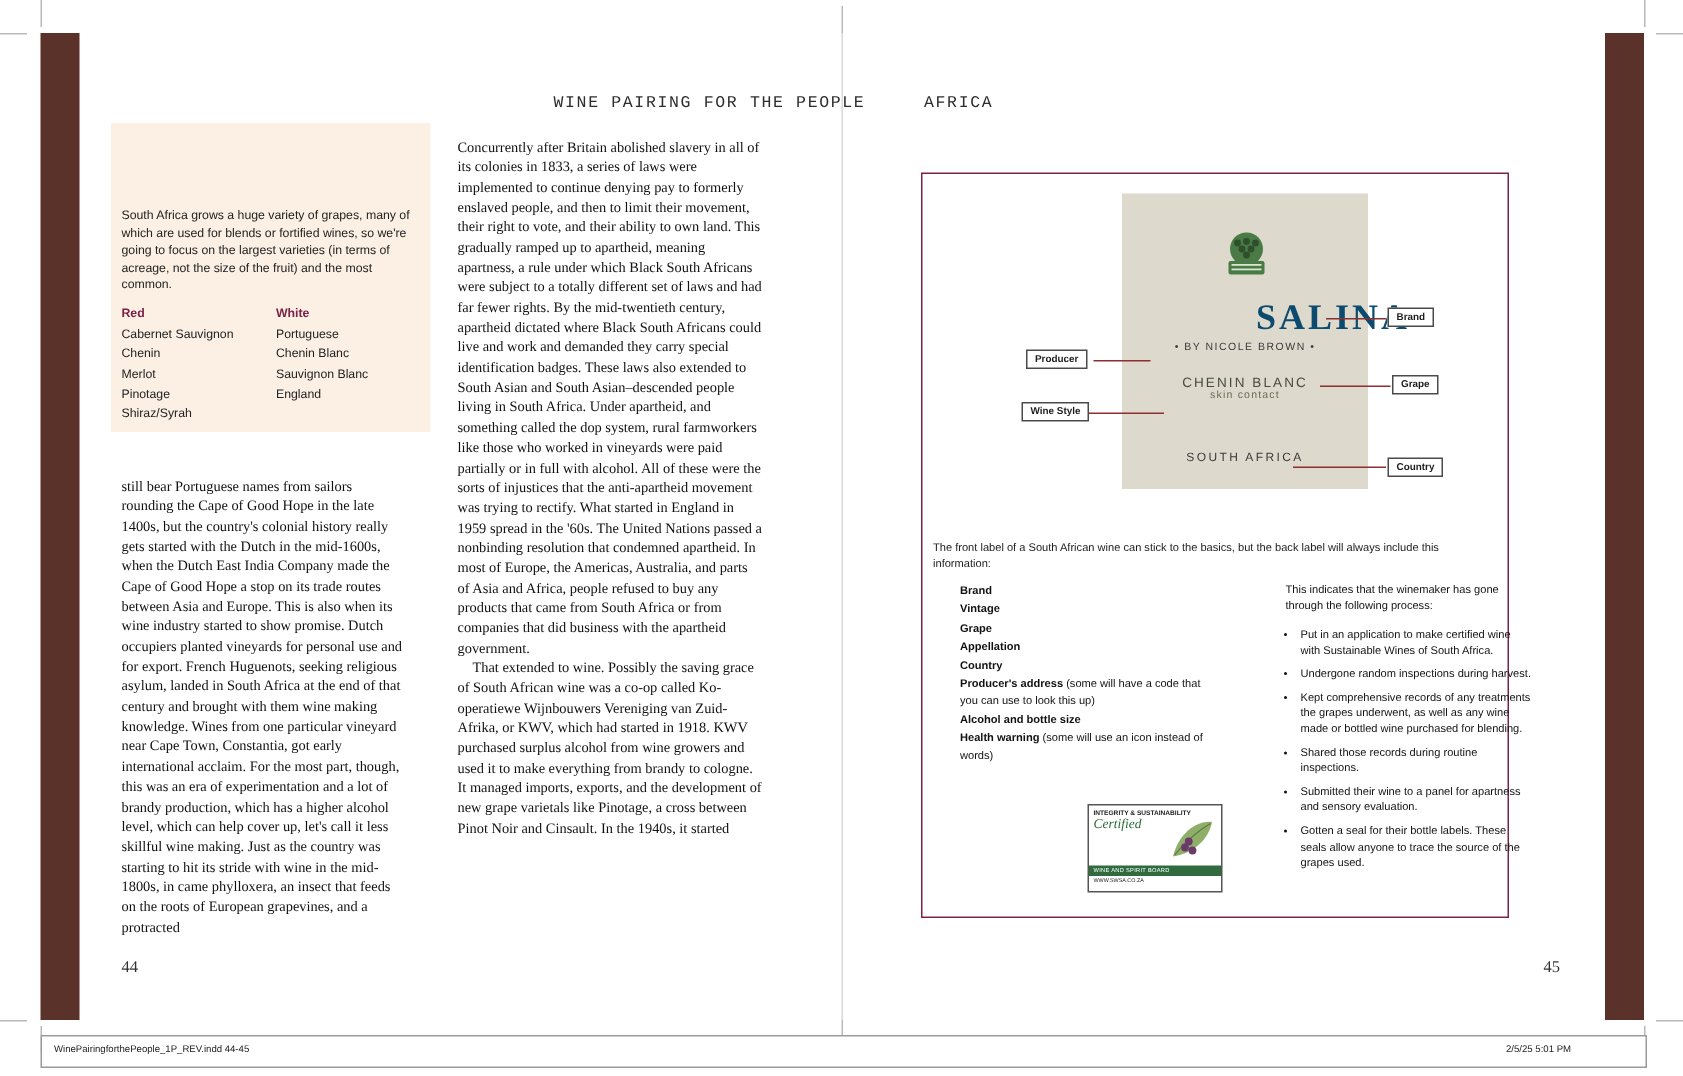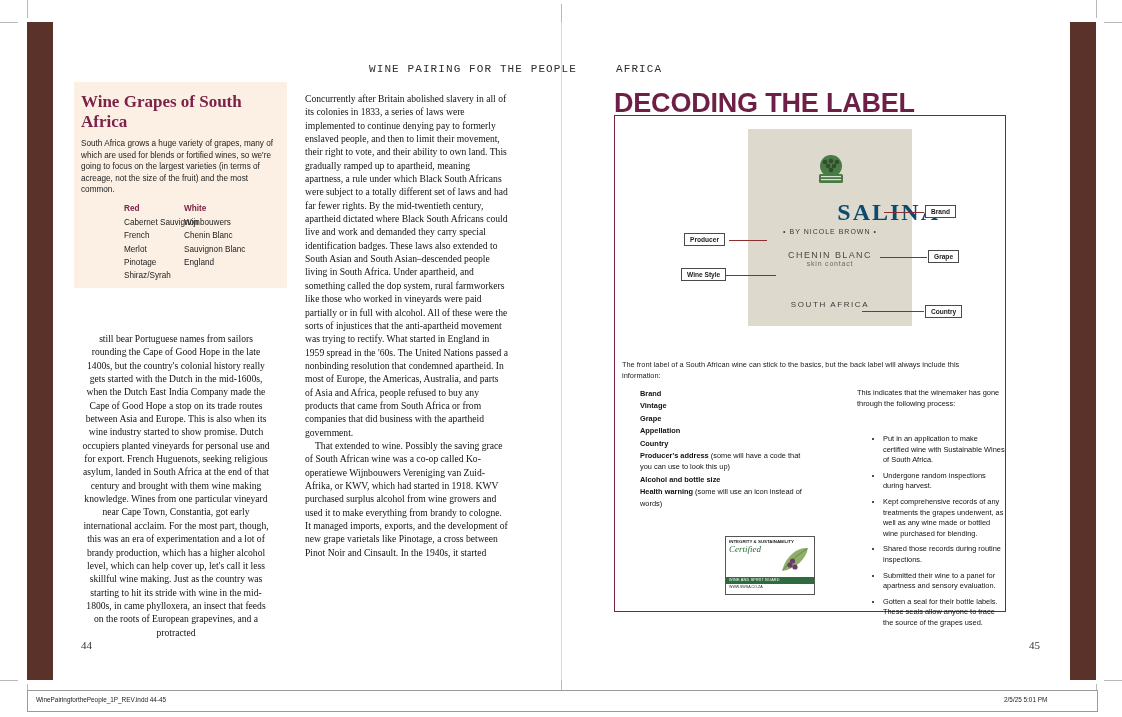--- a/index.html
+++ b/index.html
@@ -60,30 +60,30 @@
     position:absolute;left:81px;top:138px;width:196px;
     font-family:"Liberation Sans",sans-serif;
     font-size:8.2px;line-height:11.6px;color:#222;
   }
   .varcol{
     position:absolute;
     font-family:"Liberation Sans",sans-serif;
     font-size:8.2px;line-height:13.2px;color:#222;
   }
   .varhead{font-weight:bold;color:#7c2248;display:block;margin-bottom:1px;}
-  #var-red{left:81px;top:202px;width:92px;margin-left:43px;}
+  #var-red{left:81px;top:202px;width:92px;}
   #var-white{left:184px;top:202px;width:100px;}
 
   .bodycol{
     position:absolute;
     font-family:"Liberation Serif",serif;
     font-size:9.6px;line-height:13.35px;color:#111;
     text-align:left;
   }
-  #col1{left:81px;top:332px;width:190px;text-align:center;}
+  #col1{left:81px;top:318px;width:190px;}
   #col2{left:305px;top:92px;width:203px;}
   .bodycol p{margin:0;}
   .bodycol p + p{text-indent:10px;}
 
   
   #chapter-title{
     position:absolute;left:614px;top:88px;width:420px;
     font-family:"Liberation Sans",sans-serif;
     font-weight:bold;font-size:27px;letter-spacing:-0.2px;color:#6d1f45;
   }
@@ -150,21 +150,21 @@
   #list-right-intro{
     position:absolute;left:857px;top:388px;width:160px;
     font-family:Liberation Sans, sans-serif;
     font-size:7.4px;line-height:10.6px;color:#111;
   }
   #list-right{
     position:absolute;left:857px;top:418px;width:164px;
     font-family:"Liberation Sans",sans-serif;
     font-size:7.4px;line-height:10.6px;color:#111;
   }
-  #list-right ul{margin:16px;padding-left:10px;}
+  #list-right ul{margin:0;padding-left:10px;}
   #list-right li{margin-bottom:5px;}
 
   
   #seal{
     position:absolute;left:725px;top:536px;width:88px;height:57px;
     border:1px solid #555;background:#fff;overflow:hidden;
   }
   #seal .sealtop{font-family:"Liberation Sans",sans-serif;font-size:4.4px;font-weight:bold;
      color:#1c1c1c;padding:2px 3px 0;line-height:5.2px;}
   #seal .sealscript{font-family:"Liberation Serif",serif;font-style:italic;font-size:9px;color:#2a6b3a;padding-left:3px;}
@@ -213,50 +213,48 @@
   <div class="gutter" id="gutter-right"></div>
   <div id="fold"></div>
 
   <div class="runhead" id="rh-left">WINE PAIRING FOR THE PEOPLE</div>
   <div class="runhead" id="rh-right">AFRICA</div>
 
   <div class="folio" id="folio-left">44</div>
   <div class="folio" id="folio-right">45</div>
 
   <div id="tintbox"></div>
-  <div id="tint-title">Wine Grapes of South Africa</div>
   <div id="tint-body">South Africa grows a huge variety of grapes, many of which are used for blends or fortified wines, so we're going to focus on the largest varieties (in terms of acreage, not the size of the fruit) and the most common.</div>
 
   <div class="varcol" id="var-red">
     <span class="varhead">Red</span>
     <span>Cabernet Sauvignon</span><br>
-    <span>French</span><br>
+    <span>Chenin</span><br>
     <span>Merlot</span><br>
     <span>Pinotage</span><br>
     <span>Shiraz/Syrah</span>
   </div>
 
   <div class="varcol" id="var-white">
     <span class="varhead">White</span>
-    <span>Wijnbouwers</span><br>
+    <span>Portuguese</span><br>
     <span>Chenin Blanc</span><br>
     <span>Sauvignon Blanc</span><br>
     <span>England</span>
   </div>
 
   <div class="bodycol" id="col1">
     <p>still bear Portuguese names from sailors rounding the Cape of Good Hope in the late 1400s, but the country's colonial history really gets started with the Dutch in the mid-1600s, when the Dutch East India Company made the Cape of Good Hope a stop on its trade routes between Asia and Europe. This is also when its wine industry started to show promise. Dutch occupiers planted vineyards for personal use and for export. French Huguenots, seeking religious asylum, landed in South Africa at the end of that century and brought with them wine making knowledge. Wines from one particular vineyard near Cape Town, Constantia, got early international acclaim. For the most part, though, this was an era of experimentation and a lot of brandy production, which has a higher alcohol level, which can help cover up, let's call it less skillful wine making. Just as the country was starting to hit its stride with wine in the mid-1800s, in came phylloxera, an insect that feeds on the roots of European grapevines, and a protracted</p>
   </div>
 
   <div class="bodycol" id="col2">
     <p>Concurrently after Britain abolished slavery in all of its colonies in 1833, a series of laws were implemented to continue denying pay to formerly enslaved people, and then to limit their movement, their right to vote, and their ability to own land. This gradually ramped up to apartheid, meaning apartness, a rule under which Black South Africans were subject to a totally different set of laws and had far fewer rights. By the mid-twentieth century, apartheid dictated where Black South Africans could live and work and demanded they carry special identification badges. These laws also extended to South Asian and South Asian–descended people living in South Africa. Under apartheid, and something called the dop system, rural farmworkers like those who worked in vineyards were paid partially or in full with alcohol. All of these were the sorts of injustices that the anti-apartheid movement was trying to rectify. What started in England in 1959 spread in the '60s. The United Nations passed a nonbinding resolution that condemned apartheid. In most of Europe, the Americas, Australia, and parts of Asia and Africa, people refused to buy any products that came from South Africa or from companies that did business with the apartheid government.</p>
     <p>That extended to wine. Possibly the saving grace of South African wine was a co-op called Ko-operatiewe Wijnbouwers Vereniging van Zuid-Afrika, or KWV, which had started in 1918. KWV purchased surplus alcohol from wine growers and used it to make everything from brandy to cologne. It managed imports, exports, and the development of new grape varietals like Pinotage, a cross between Pinot Noir and Cinsault. In the 1940s, it started</p>
   </div>
 
-  <div id="chapter-title">DECODING THE LABEL</div>
   <div id="diagram-box"></div>
 
   <div id="label-art"></div>
 
   <svg id="art-logo" viewBox="0 0 40 40">
     <circle cx="20" cy="14" r="11" fill="#4a7a45"></circle>
     <circle cx="14" cy="10" r="2.3" fill="#2f4f2c"></circle>
     <circle cx="20" cy="9" r="2.3" fill="#2f4f2c"></circle>
     <circle cx="26" cy="10" r="2.3" fill="#2f4f2c"></circle>
     <circle cx="17" cy="14" r="2.3" fill="#2f4f2c"></circle>

